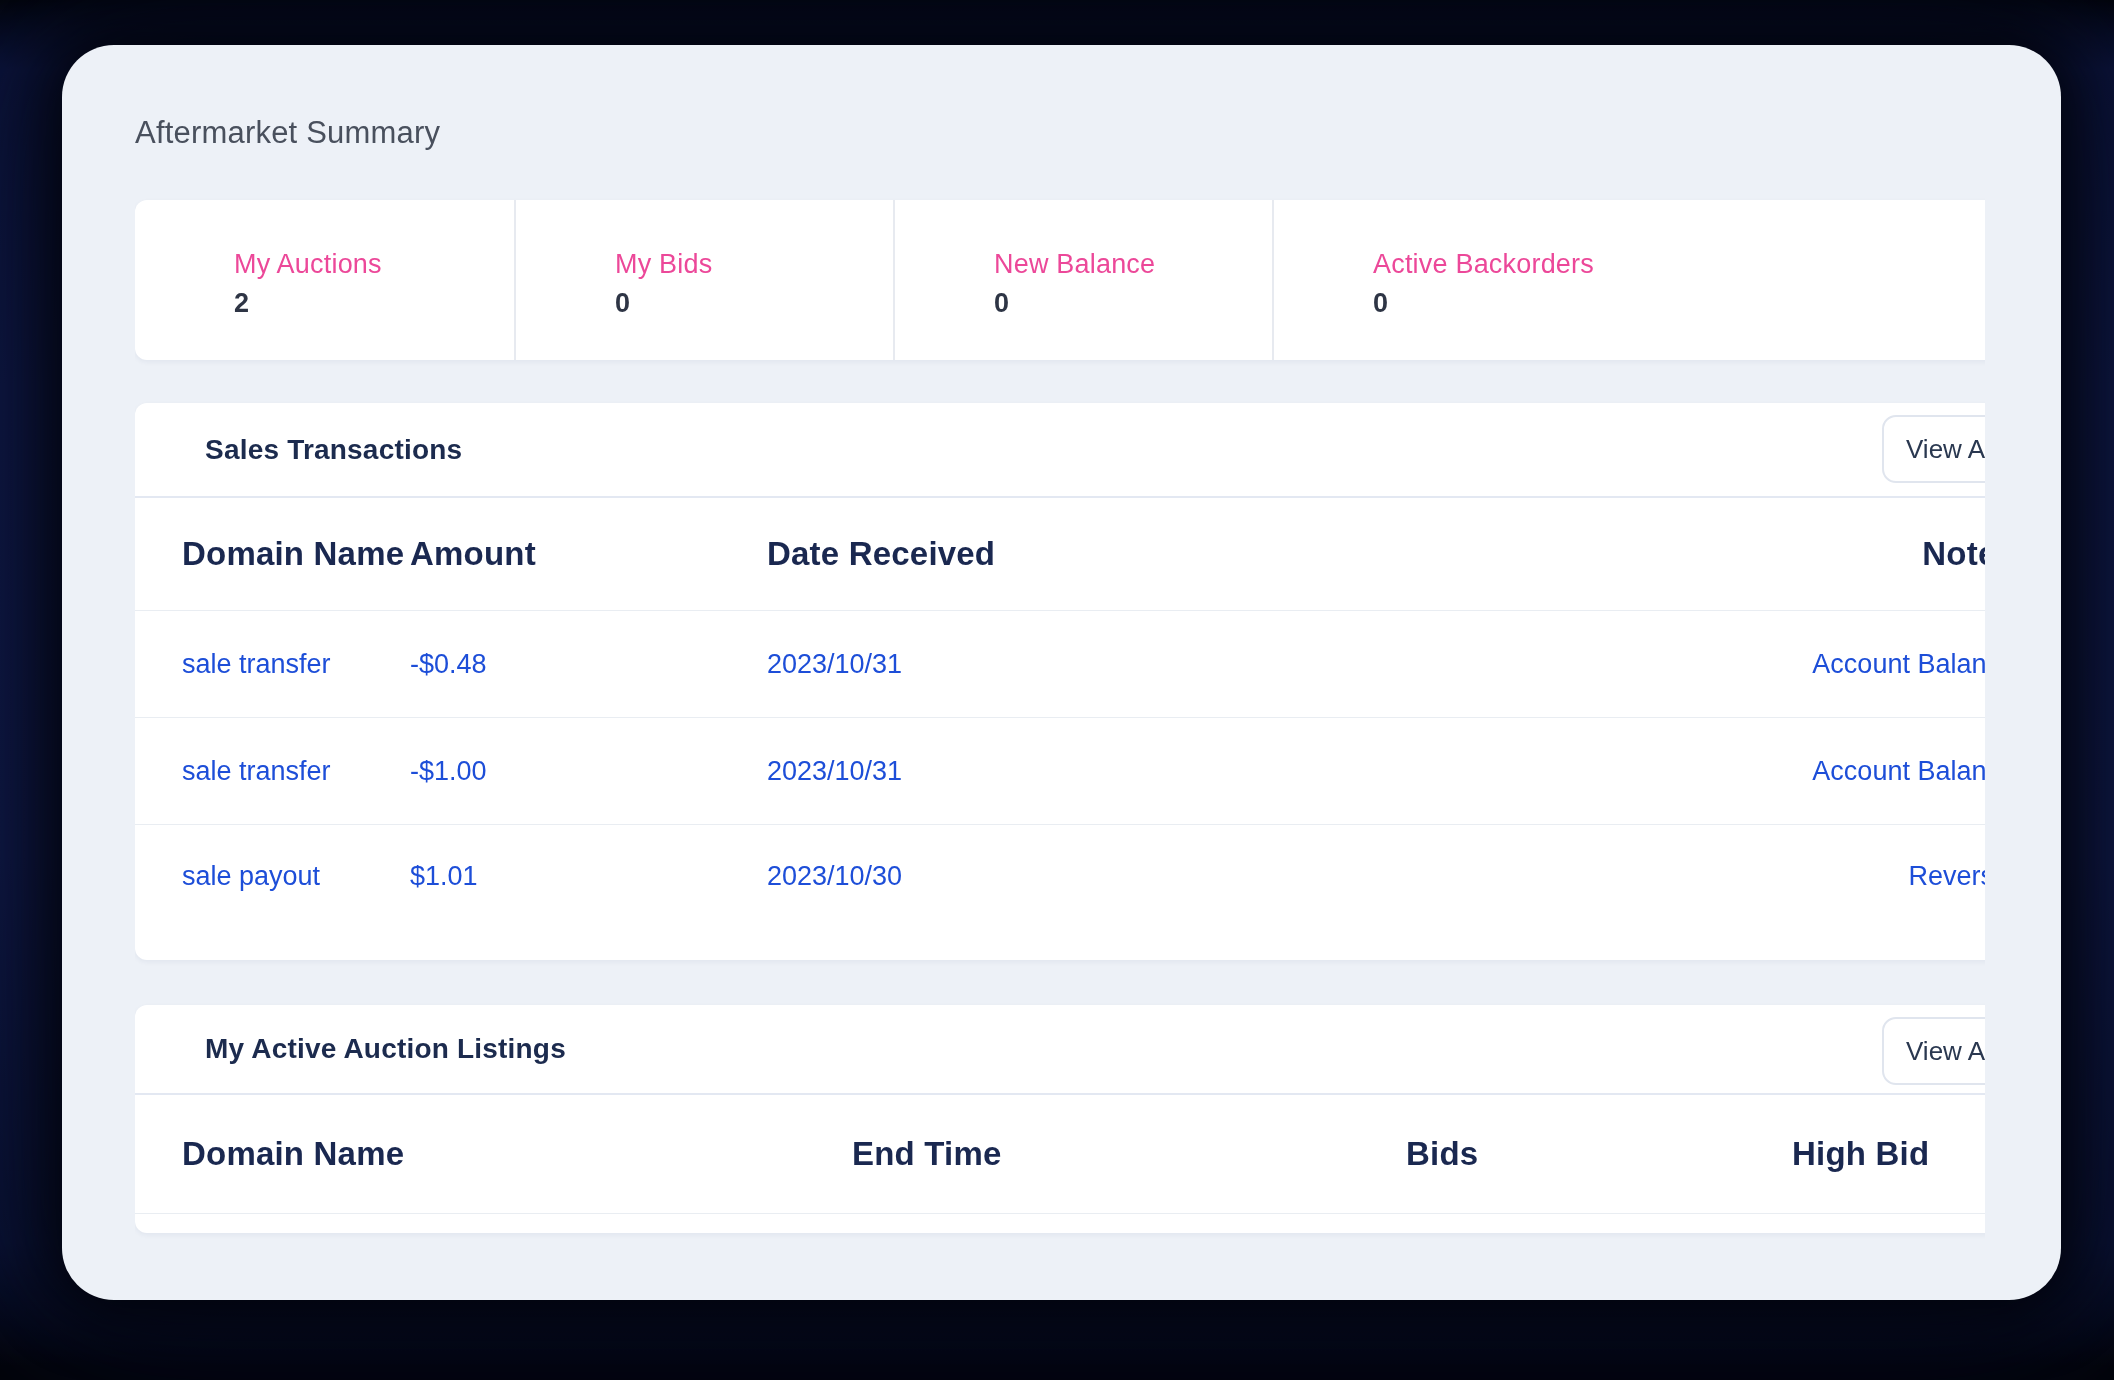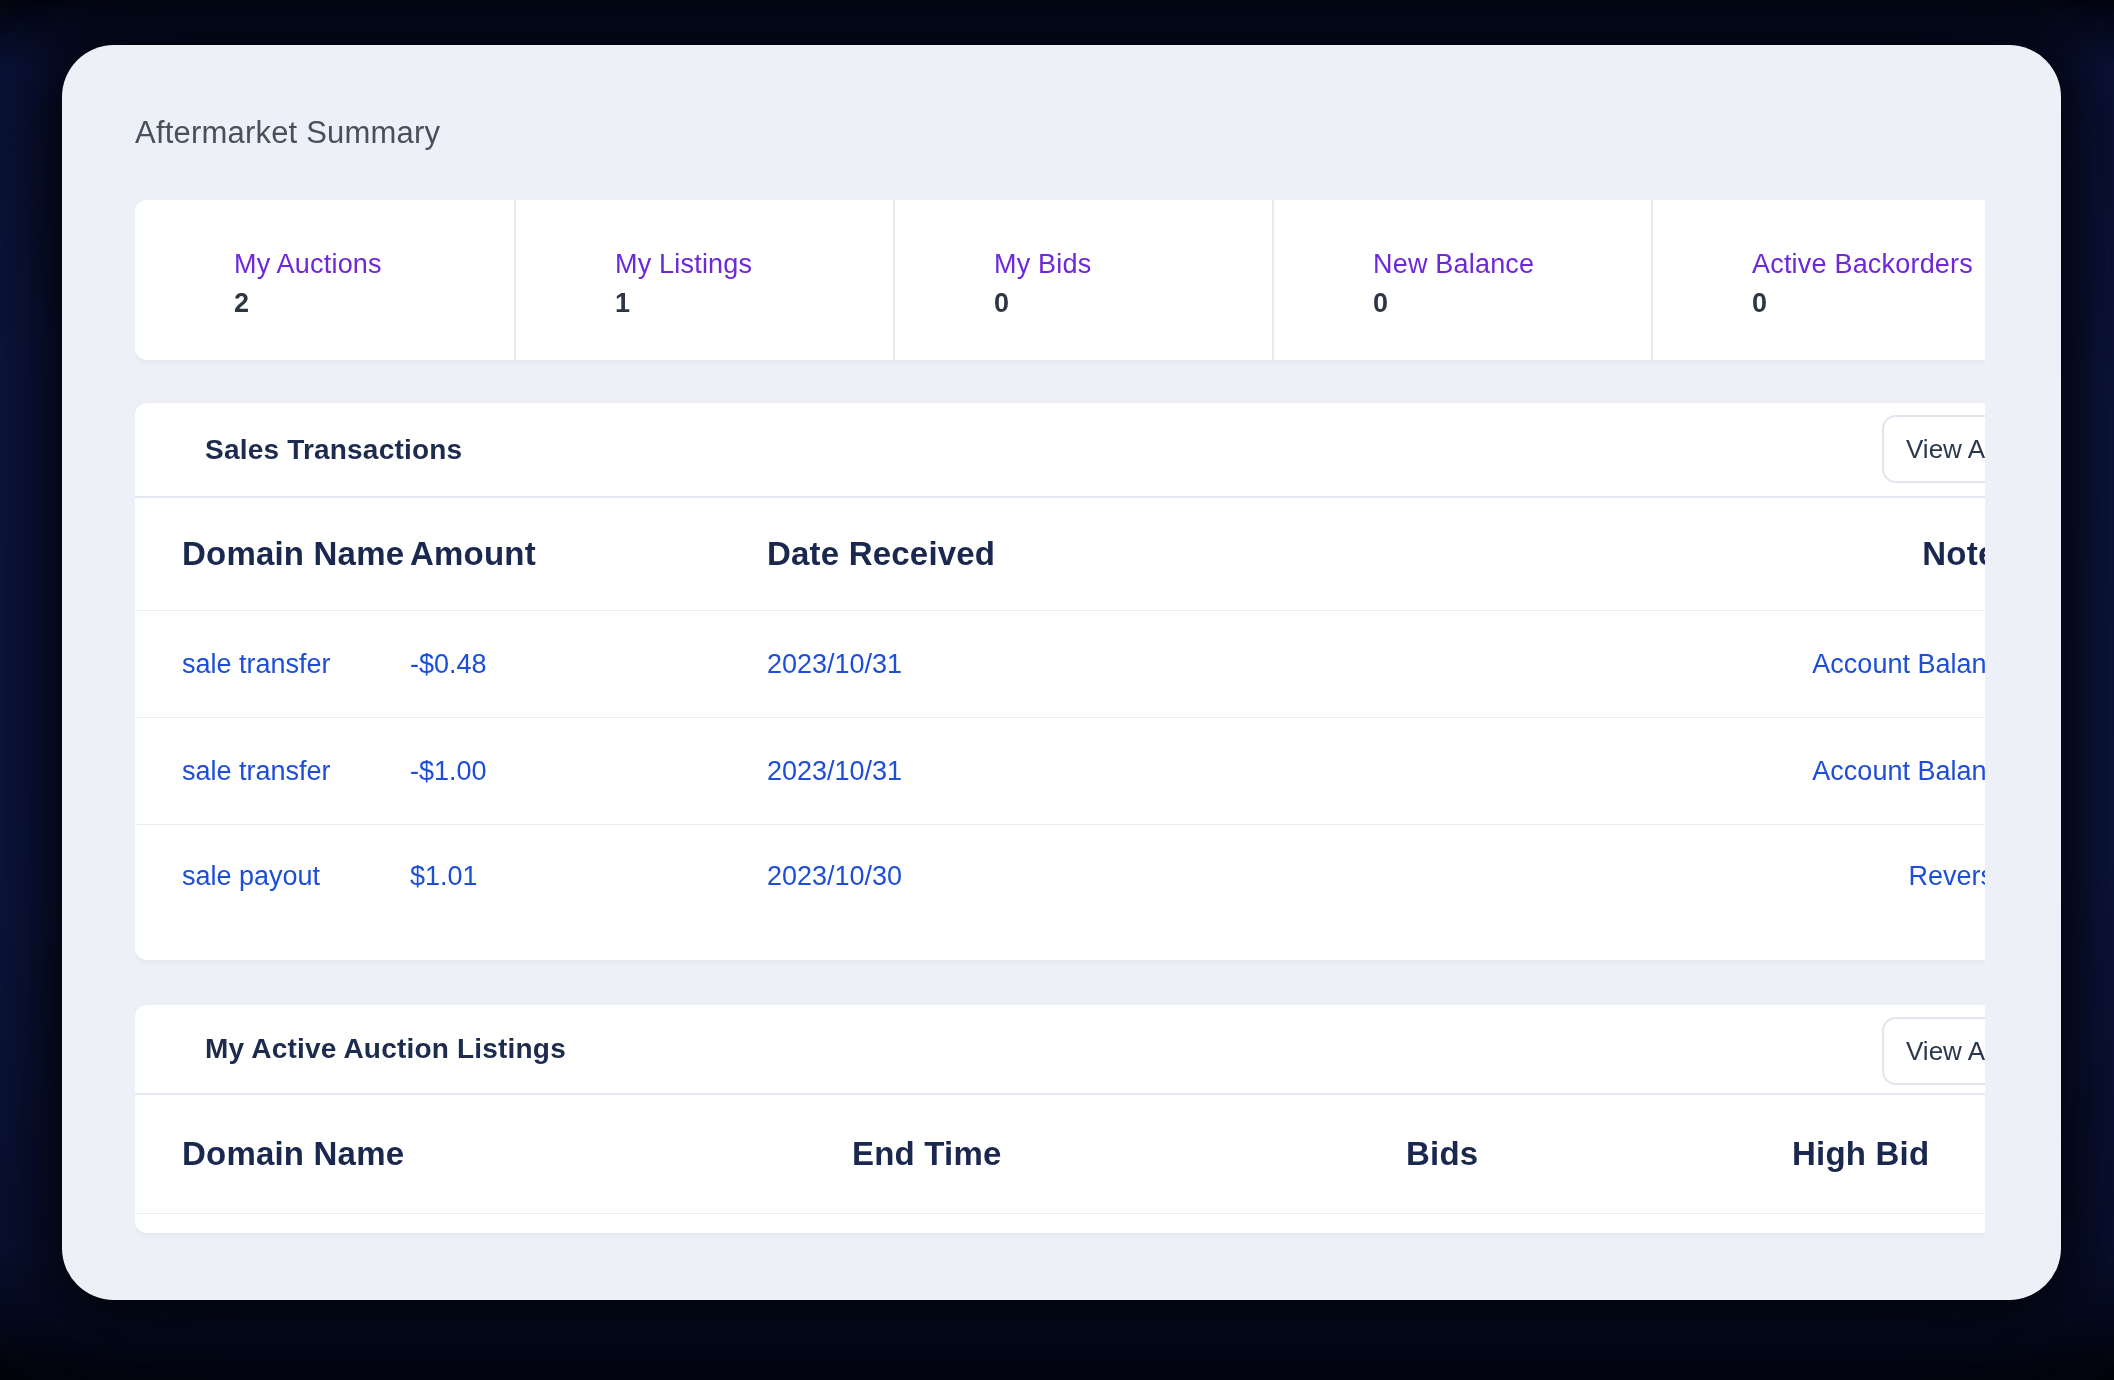--- a/index.html
+++ b/index.html
@@ -24,21 +24,21 @@
     position:absolute;left:73px;top:0;width:1850px;height:1255px;overflow:hidden;
   }
   .white{background:#ffffff;box-shadow:0 2px 5px rgba(30,50,100,0.06);}
   
   .stats{
     position:absolute;left:0;top:155px;width:1895px;height:160px;
     border-radius:12px;display:flex;
   }
   .stat-card{flex:0 0 379px;box-sizing:border-box;padding:50px 0 0 99px;}
   .stat-card + .stat-card{border-left:2px solid #e7eaf0;}
-  .stat-label{font-size:27px;line-height:28px;color:#6d28d9;letter-spacing:0.2px;}
+  .stat-label{font-size:27px;line-height:28px;color:#ec4899;letter-spacing:0.2px;}
   .stat-value{margin-top:11px;font-size:27px;line-height:28px;font-weight:700;color:#2e3545;}
   
   .section{position:absolute;left:0;width:1895px;border-radius:12px;}
   .section.sales{top:358px;height:557px;}
   .section.auctions{top:960px;height:228px;}
   .sec-head{position:relative;box-sizing:border-box;border-bottom:2px solid #e3e8f2;
     display:flex;align-items:center;padding-left:70px;}
   .sales  .sec-head{height:95px;}
   .auctions .sec-head{height:90px;}
   .sec-title{font-size:28px;font-weight:700;color:#1c2b4e;letter-spacing:0.2px;}
@@ -76,24 +76,20 @@
   <div class="panel">
 
     <div class="page-title">Aftermarket Summary</div>
 
     <div class="clip">
 
       <div class="stats white">
         <div class="stat-card">
           <div class="stat-label">My Auctions</div>
           <div class="stat-value">2</div>
-        </div>
-        <div class="stat-card">
-          <div class="stat-label">My Listings</div>
-          <div class="stat-value">1</div>
         </div>
         <div class="stat-card">
           <div class="stat-label">My Bids</div>
           <div class="stat-value">0</div>
         </div>
         <div class="stat-card">
           <div class="stat-label">New Balance</div>
           <div class="stat-value">0</div>
         </div>
         <div class="stat-card">

